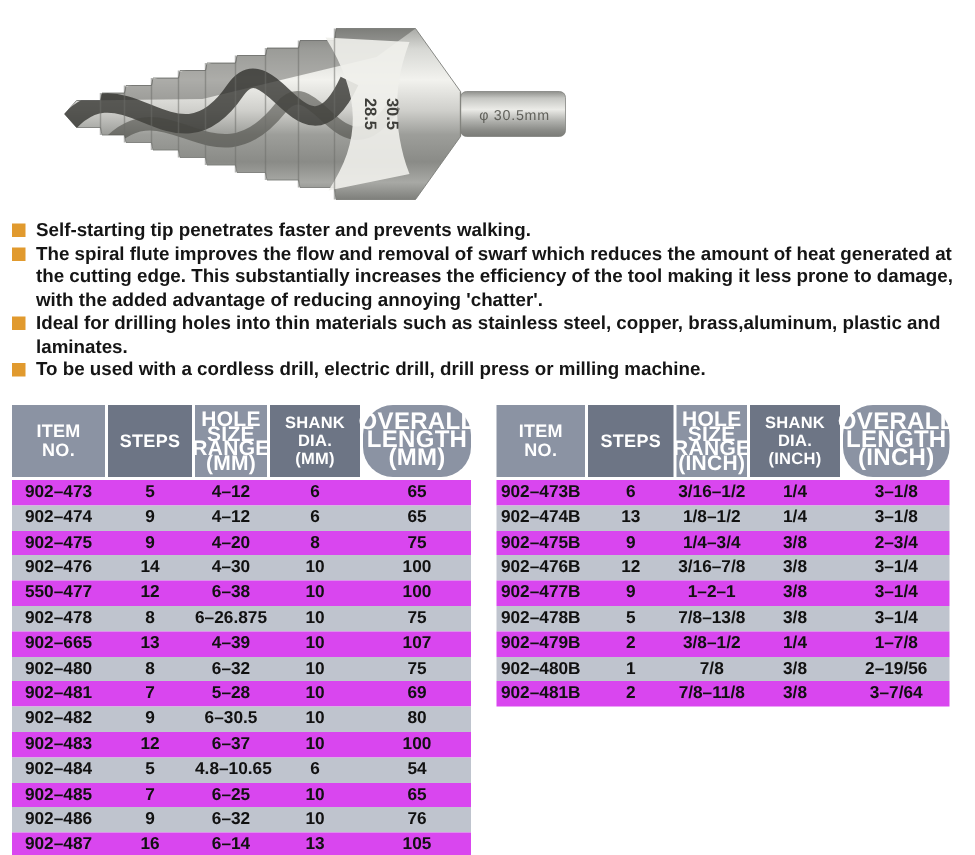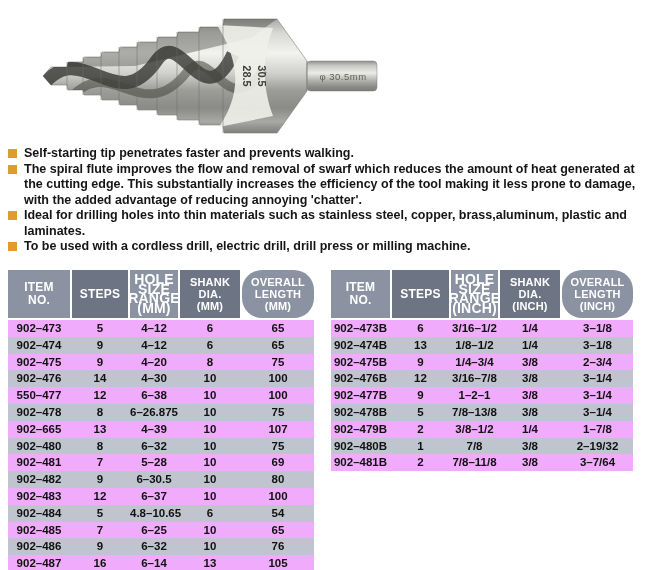--- a/index.html
+++ b/index.html
@@ -31,22 +31,22 @@
   .tbl-hcell{
     height:48px;display:flex;align-items:center;justify-content:center;text-align:center;
     color:#ffffff;font-weight:bold;white-space:pre-line;letter-spacing:.2px;
   }
   .tbl-hcell:nth-child(odd){background:var(--hlight);}
   .tbl-hcell:nth-child(even){background:var(--hdark);}
   .tbl-hcell.c0{font-size:12px;line-height:13px;}
   .tbl-hcell.c1{font-size:12px;}
   .tbl-hcell.c2{font-size:14px;line-height:9.5px;}
   .tbl-hcell.c3{font-size:11px;line-height:12px;}
-  .tbl-hcell.c4{font-size:11px;line-height:12px;border-radius:20px;}
-  .tbl-row{background:#f0abfc;}
+  .tbl-hcell.c4{font-size:16px;line-height:12px;border-radius:20px;}
+  .tbl-row{background:#d946ef;}
   .tbl-row.stripe{background:var(--stripe);}
   .tbl-cell{
     height:16.8px;line-height:16.8px;font-size:11.5px;font-weight:bold;
     text-align:center;white-space:nowrap;overflow:visible;color:#111;
   }
 </style>
 </head>
 <body>
 
 <svg id="drill-photo" viewBox="0 0 400 140" xmlns="http://www.w3.org/2000/svg">
@@ -308,21 +308,21 @@
       <div class="tbl-cell c1">2</div>
       <div class="tbl-cell c2">3/8–1/2</div>
       <div class="tbl-cell c3">1/4</div>
       <div class="tbl-cell c4">1–7/8</div>
     </div>
     <div class="tbl-row stripe">
       <div class="tbl-cell c0">902–480B</div>
       <div class="tbl-cell c1">1</div>
       <div class="tbl-cell c2">7/8</div>
       <div class="tbl-cell c3">3/8</div>
-      <div class="tbl-cell c4">2–19/32</div>
+      <div class="tbl-cell c4">2–19/56</div>
     </div>
     <div class="tbl-row">
       <div class="tbl-cell c0">902–481B</div>
       <div class="tbl-cell c1">2</div>
       <div class="tbl-cell c2">7/8–11/8</div>
       <div class="tbl-cell c3">3/8</div>
       <div class="tbl-cell c4">3–7/64</div>
     </div>
   </div>
 

